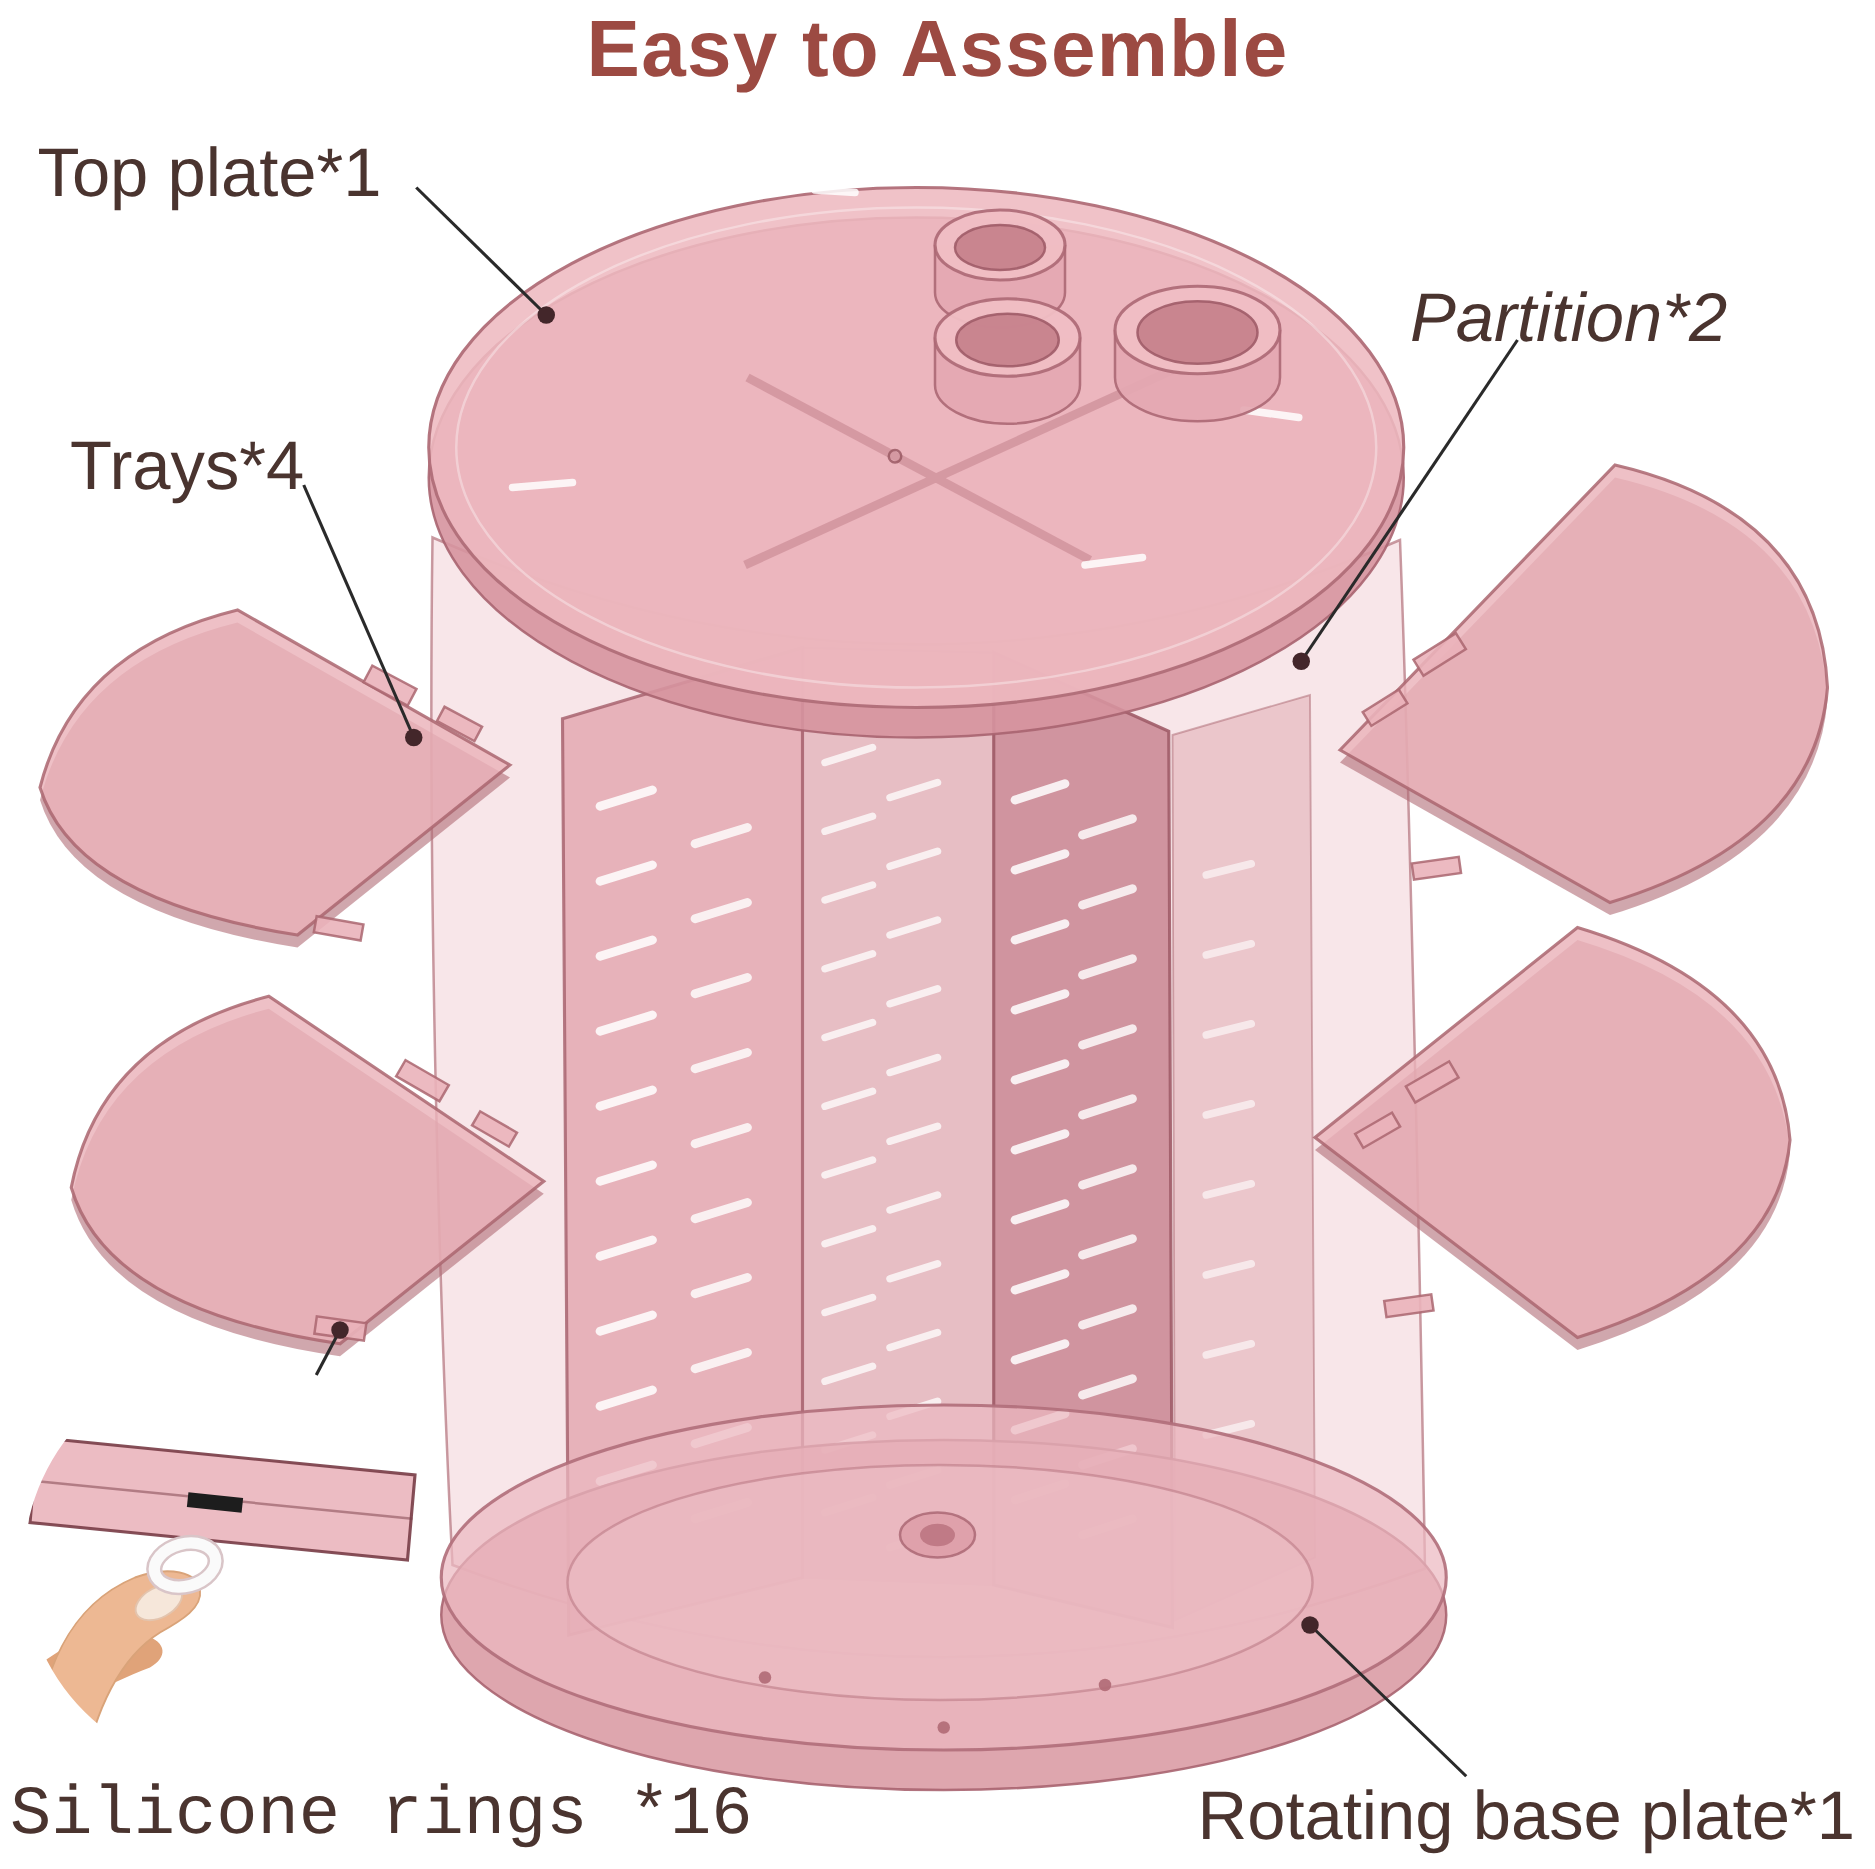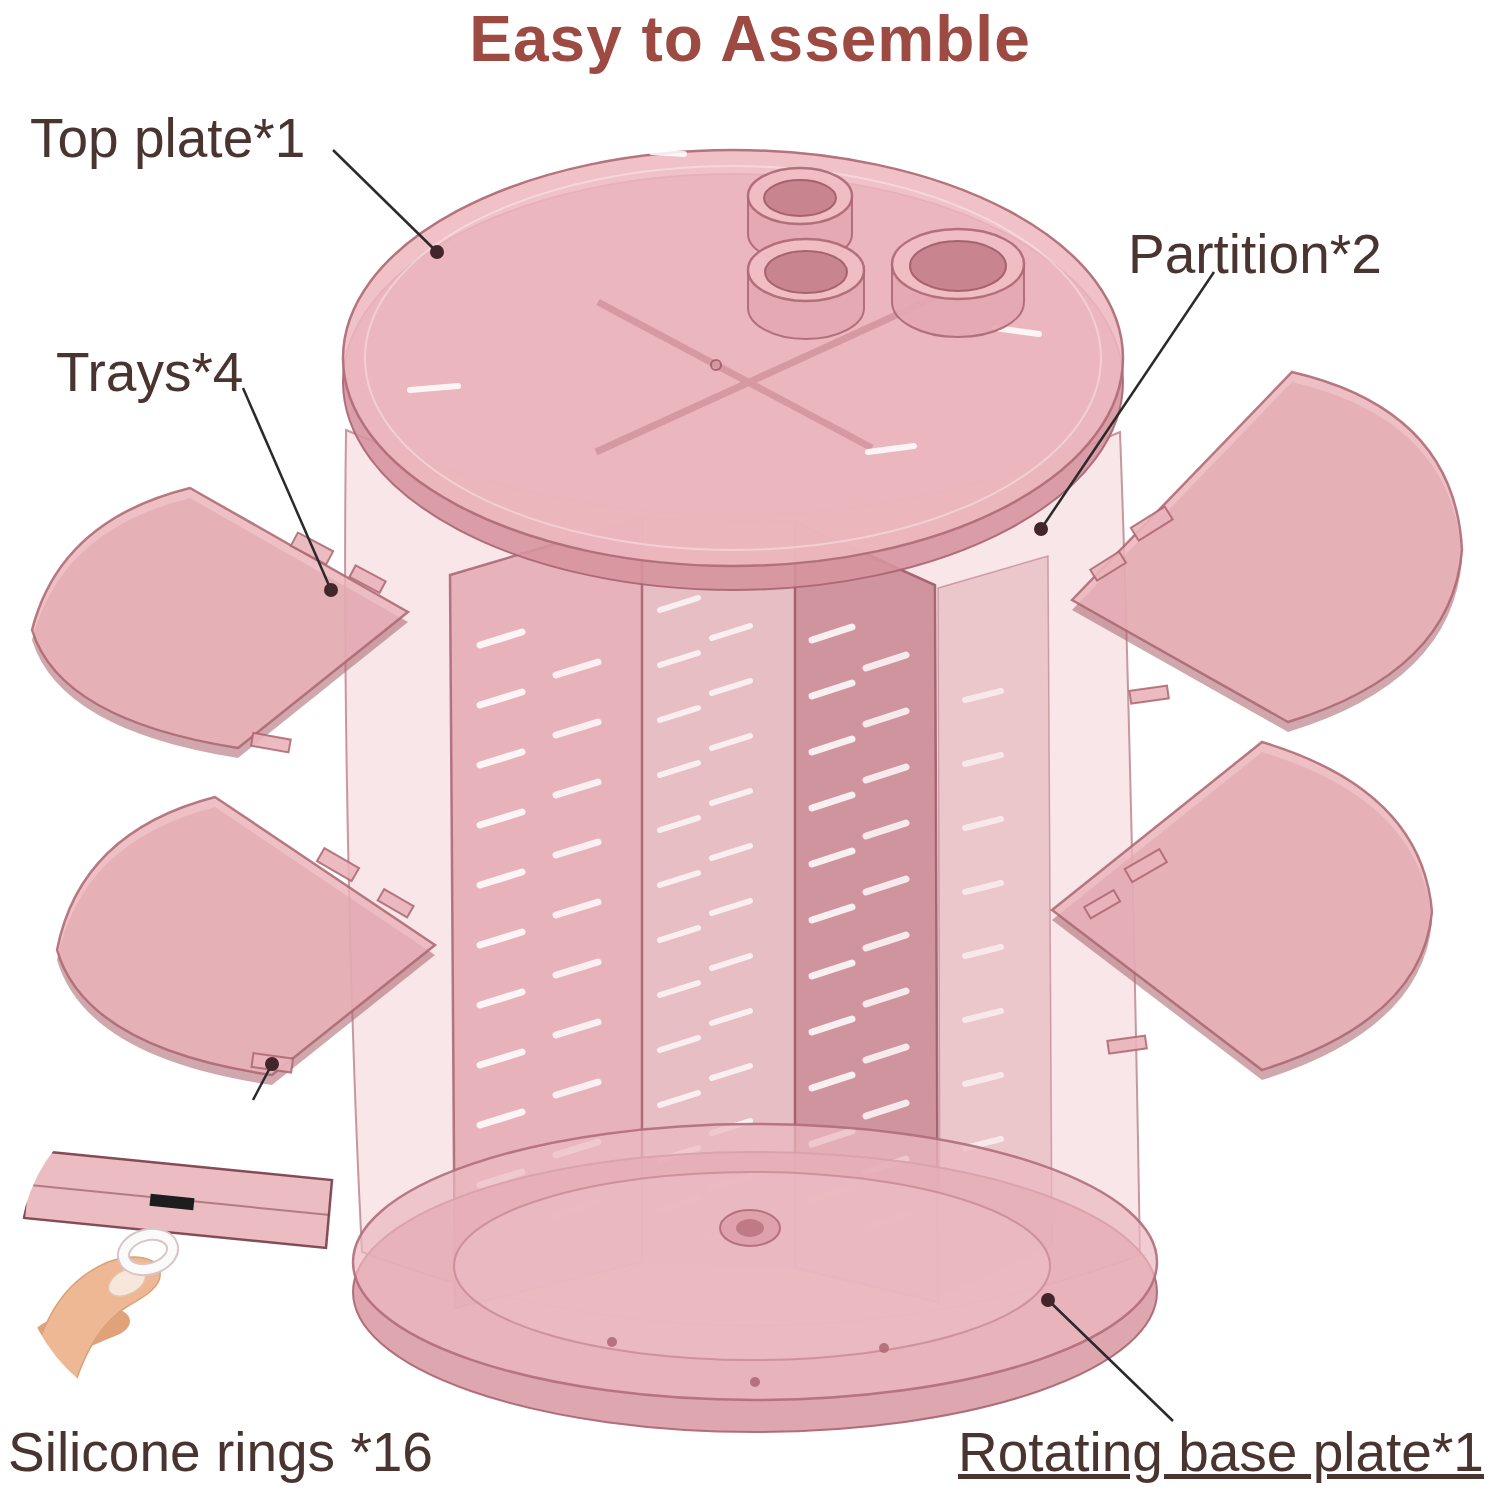--- a/index.html
+++ b/index.html
@@ -7,24 +7,24 @@
   #stage{position:absolute;inset:0;width:1385px;height:1495px;}
   svg{position:absolute;left:0;top:0;}
   .headline{
     position:absolute;left:0;top:2px;width:1500px;text-align:center;
     font-size:64px;font-weight:700;color:#9c4a42;letter-spacing:1px;
   }
   .callout{
     position:absolute;font-size:55px;font-weight:400;color:#4a342f;white-space:nowrap;
   }
   .co-top-plate{left:30px;top:106px;}
-  .co-partition{left:1128px;top:222px;}
+  .co-partition{left:1128px;top:222px;font-style:italic;}
   .co-trays{left:56px;top:340px;text-align:center;}
-  .co-silicone{left:8px;top:1420px;}
-  .co-base{left:958px;top:1420px;text-decoration:underline;}
+  .co-silicone{left:8px;top:1420px;font-family:Liberation Mono, monospace;}
+  .co-base{left:958px;top:1420px;}
 </style>
 </head>
 <body>
 
 <div id="stage">
 
   <svg width="1500" height="1495" viewBox="0 0 1500 1495">
 
     <g>
       <circle cx="185" cy="1252" r="168" fill="#ffffff"></circle>

